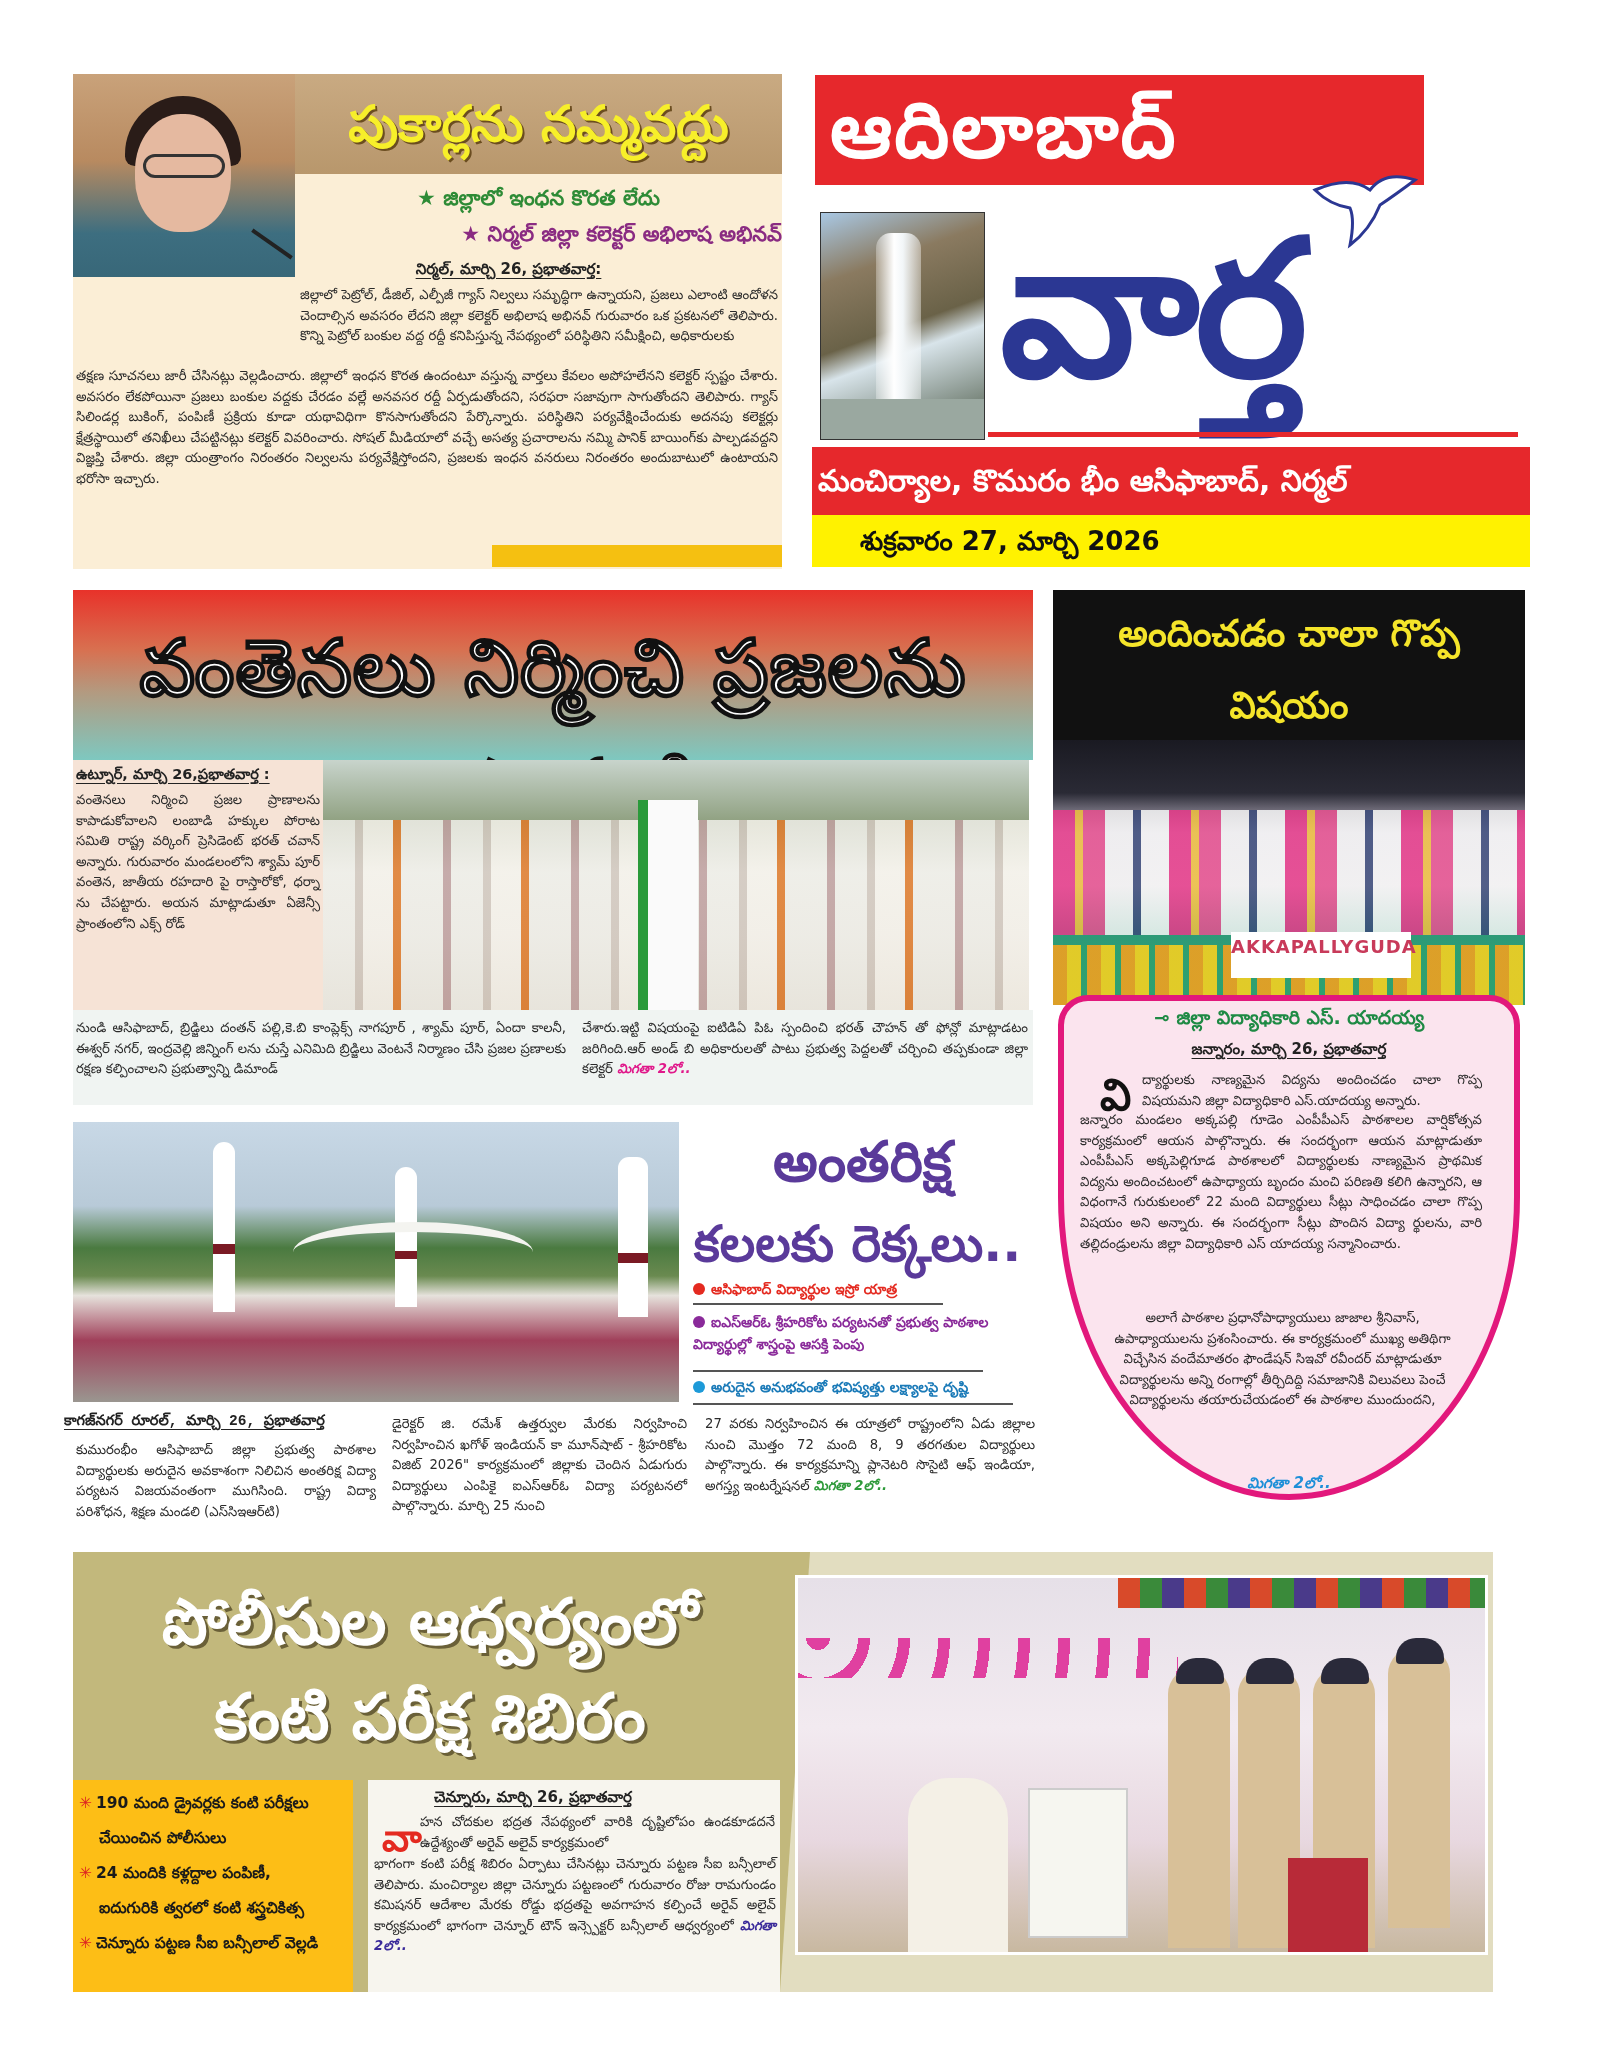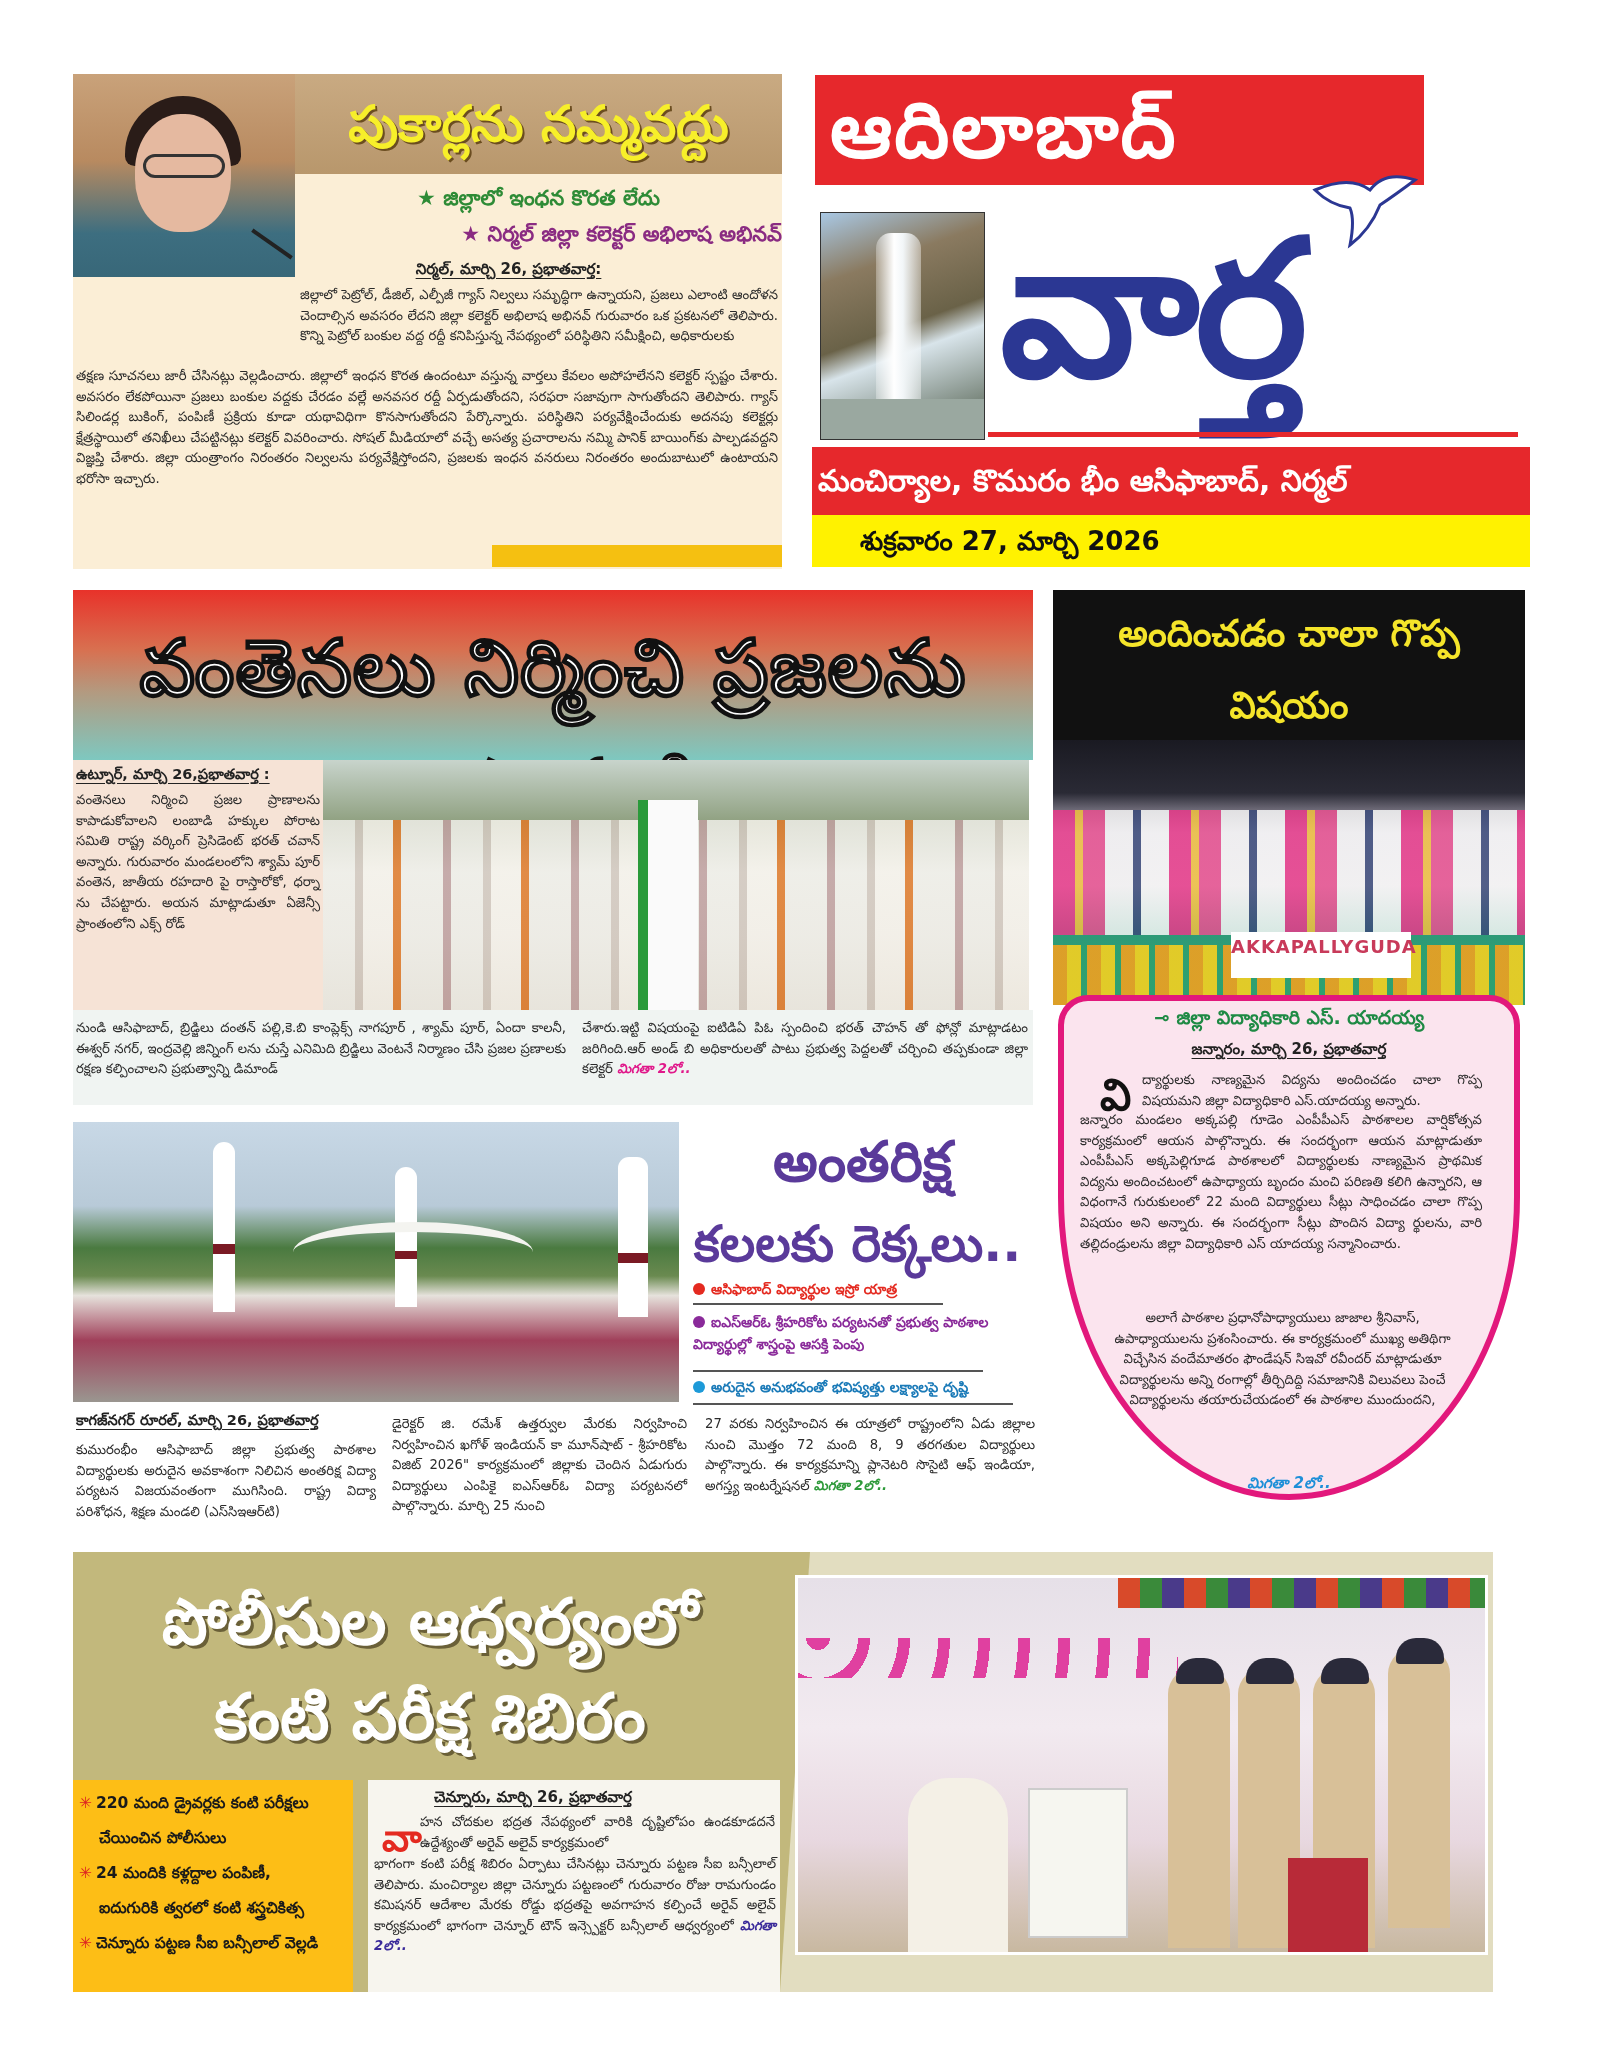--- a/index.html
+++ b/index.html
@@ -91,21 +91,21 @@
   #s4-title2 { left: 680px; top: 1208px; width: 355px; text-align:center; font-size: 50px; font-weight:bold; color:#5a3a9a; line-height: 72px; }
   .s4-bullet { position:absolute; font-size: 14px; font-weight:bold; line-height: 22px; }
   .s4-bullet .dot { display:inline-block; width:12px; height:12px; border-radius:50%; margin-right:6px; vertical-align:-1px; }
   #s4-b1 { left: 693px; top: 1278px; color:#e42a20; }
   #s4-b1 .dot { background:#e42a20; }
   #s4-b2 { left: 693px; top: 1311px; color:#8a2a9a; width: 345px; }
   #s4-b2 .dot { background:#8a2a9a; }
   #s4-b3 { left: 693px; top: 1376px; color:#1a7ab8; }
   #s4-b3 .dot { background:#1d9ad8; }
   .rule { position:absolute; height:1.5px; background:#555; }
-  #s4-dateline { left: 76px; top: 1412px; font-size: 14.5px; }
+  #s4-dateline { left: 64px; top: 1412px; font-size: 14.5px; font-family: Liberation Mono, monospace; }
   #s4-body-a { left: 76px; top: 1440px; width: 300px; }
   #s4-body-b { left: 392px; top: 1414px; width: 295px; }
   #s4-body-c { left: 705px; top: 1414px; width: 330px; }
 
   
   #s5-bg { left: 73px; top: 1552px; width: 1420px; height: 440px; background:#c2b87c; }
   #s5-bg2 { left: 780px; top: 1552px; width: 713px; height: 440px; background:#e2ddc0; clip-path: polygon(30px 0,100% 0,100% 100%,0 100%); }
   #s5-title1 { left: 80px; top: 1575px; width: 700px; text-align:center; font-size: 64px; font-weight:bold; color:#fff; text-shadow: 3px 3px 0 #6a6038; line-height: 95px; }
   #s5-title2 { left: 80px; top: 1670px; width: 700px; text-align:center; font-size: 64px; font-weight:bold; color:#fff; text-shadow: 3px 3px 0 #6a6038; line-height: 95px; }
   #s5-highlights { left: 73px; top: 1780px; width: 280px; height: 212px; background:#fdbe16; padding: 6px 6px; }
@@ -217,21 +217,21 @@
 <div class="abs body-text" id="s4-body-c">
   <span>27 వరకు నిర్వహించిన ఈ యాత్రలో రాష్ట్రంలోని ఏడు జిల్లాల నుంచి మొత్తం 72 మంది 8, 9 తరగతుల విద్యార్థులు పాల్గొన్నారు. ఈ కార్యక్రమాన్ని ప్లానెటరి సొసైటి ఆఫ్ ఇండియా, అగస్త్య ఇంటర్నేషనల్</span>
   <span class="cont" style="color:#2e9a3a">మిగతా 2లో..</span>
 </div>
 
 <div class="abs" id="s5-bg"></div>
 <div class="abs" id="s5-bg2"></div>
 <div class="abs" id="s5-title1">పోలీసుల ఆధ్వర్యంలో</div>
 <div class="abs" id="s5-title2">కంటి పరీక్ష శిబిరం</div>
 <div class="abs" id="s5-highlights">
-  <div class="hl-item"><span class="star">✳</span><span>220 మంది డ్రైవర్లకు కంటి పరీక్షలు</span></div>
+  <div class="hl-item"><span class="star">✳</span><span>190 మంది డ్రైవర్లకు కంటి పరీక్షలు</span></div>
   <div class="hl-item" style="padding-left:20px"><span>చేయించిన పోలీసులు</span></div>
   <div class="hl-item"><span class="star">✳</span><span>24 మందికి కళ్లద్దాల పంపిణీ,</span></div>
   <div class="hl-item" style="padding-left:20px"><span>ఐదుగురికి త్వరలో కంటి శస్త్రచికిత్స</span></div>
   <div class="hl-item"><span class="star">✳</span><span>చెన్నూరు పట్టణ సీఐ బన్సీలాల్ వెల్లడి</span></div>
 </div>
 <div class="abs" id="s5-textbg"></div>
 <div class="abs dateline" id="s5-dateline">చెన్నూరు, మార్చి 26, ప్రభాతవార్త</div>
 <div class="abs" id="s5-drop">వా</div>
 <div class="abs body-text" id="s5-body-a">హన చోదకుల భద్రత నేపథ్యంలో వారికి దృష్టిలోపం ఉండకూడదనే ఉద్దేశ్యంతో అరైవ్ అలైవ్ కార్యక్రమంలో</div>
 <div class="abs body-text" id="s5-body-b">

